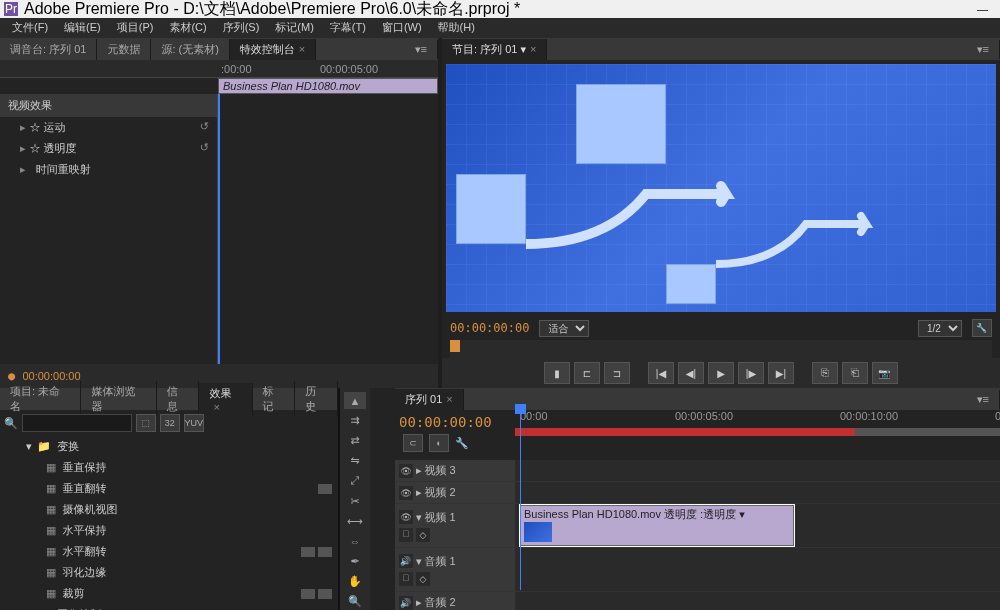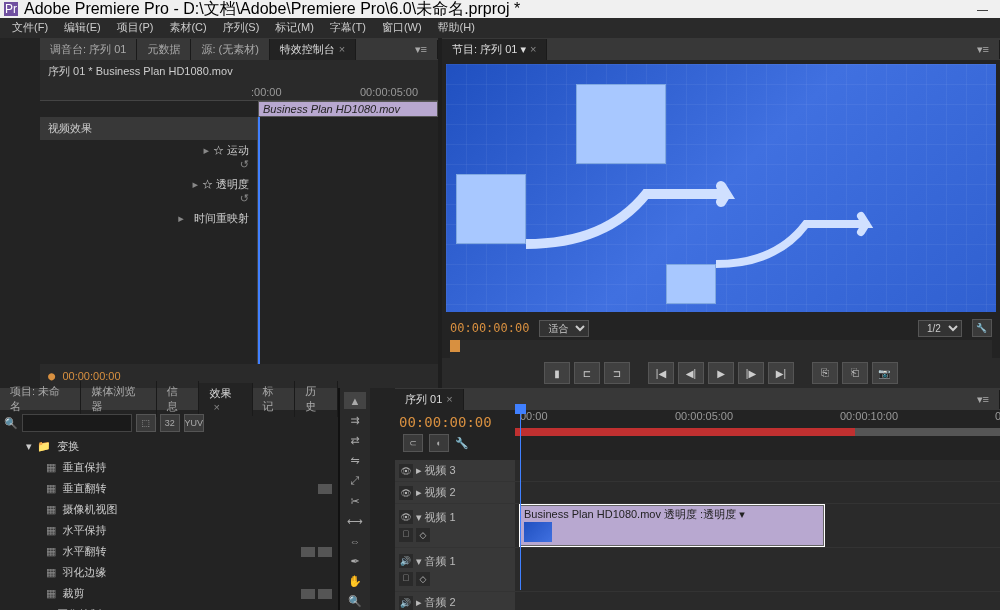--- a/index.html
+++ b/index.html
@@ -5,33 +5,33 @@
 * { margin: 0; padding: 0; box-sizing: border-box; font-family: "Microsoft YaHei", Arial, sans-serif; font-size: 11px; }
 body { background: #1e1e1e; color: #ccc; width: 1000px; height: 610px; overflow: hidden; position: relative; }
 .titlebar { background: #f0f0f0; color: #000; height: 18px; display: flex; align-items: center; padding: 0 4px; }
 .titlebar .icon { width: 14px; height: 14px; background: #7050a0; margin-right: 6px; display: flex; align-items: center; justify-content: center; color: #fff; font-size: 12px; }
 .titlebar .title { flex: 1; font-size: 16px; }
 .titlebar .wincontrols span { padding: 0 8px; cursor: pointer; }
 .menubar { background: #2a2a2a; height: 20px; display: flex; align-items: flex-start; padding: 0 4px; }
 .menubar .menuitem { padding: 2px 8px; color: #ccc; cursor: pointer; }
 .main { display: flex; flex-direction: column; height: 572px; }
 .upper { display: flex; height: 350px; }
-.left-upper { width: 438px; display: flex; flex-direction: column; background: #232323; padding-left: 40px; }
+.left-upper { width: 438px; display: flex; flex-direction: column; background: #232323; }
 .tabs { display: flex; background: #383838; height: 22px; align-items: center; }
 .tab { padding: 3px 10px; color: #aaa; border-right: 1px solid #1a1a1a; cursor: pointer; }
 .tab.active { background: #232323; color: #ddd; }
 .tab .close { margin-left: 4px; color: #888; }
 .effect-header { padding: 4px 8px; color: #ccc; background: #2a2a2a; display: flex; justify-content: space-between; }
 .effect-ruler { height: 18px; background: #2a2a2a; border-bottom: 1px solid #444; position: relative; display: flex; align-items: center; padding-left: 220px; color: #999; font-size: 10px; }
 .effect-ruler span { position: absolute; }
 .clip-strip { margin-left: 218px; height: 16px; background: #b8a8d0; color: #222; padding: 1px 4px; border: 1px solid #555; font-style: italic; }
 .effect-body { flex: 1; display: flex; }
 .effect-props { width: 218px; border-right: 1px solid #444; }
 .prop-section { padding: 4px 8px; background: #383838; font-family: Liberation Mono, monospace; }
-.prop-row { padding: 3px 8px 3px 20px; display: flex; align-items: flex-end; justify-content: space-between; flex-direction: column; }
+.prop-row { padding: 3px 8px 3px 20px; display: flex; align-items: flex-start; justify-content: space-between; }
 .prop-row .tri { margin-right: 4px; color: #888; }
 .prop-row .reset { color: #888; }
 .effect-timeline { flex: 1; background: #232323; border-left: 2px solid #4080ff; }
 .effect-footer { height: 24px; background: #2a2a2a; display: flex; align-items: center; padding: 0 8px; }
 .timecode-orange { color: #d89040; font-family: monospace; font-size: 12px; }
 .right-upper { flex: 1; display: flex; flex-direction: column; background: #232323; margin-left: 4px; }
 .program-monitor { flex: 1; display: flex; flex-direction: column; }
 .monitor-view { flex: 1; background: linear-gradient(135deg, #2050c0 0%, #4070e0 50%, #3060d0 100%); margin: 4px; position: relative; overflow: hidden; }
 .monitor-view::before { content: ""; position: absolute; inset: 0; background-image: linear-gradient(rgba(255,255,255,0.05) 1px, transparent 1px), linear-gradient(90deg, rgba(255,255,255,0.05) 1px, transparent 1px); background-size: 20px 20px; }
 .flowbox { position: absolute; background: #a8c8ff; border: 1px solid #80a8e0; }
@@ -105,25 +105,22 @@
   <div class="upper">
     <div class="left-upper">
       <div class="tabs">
         <div class="tab">调音台: 序列 01</div>
         <div class="tab">元数据</div>
         <div class="tab">源: (无素材)</div>
         <div class="tab active"><span>特效控制台</span><span class="close">×</span></div>
         <div style="flex:1"></div>
         <div class="tab">▾≡</div>
       </div>
-      <div class="effect-header">
-        <span>序列 01 * Business Plan HD1080.mov</span>
-      </div>
       <div class="effect-ruler">
-        <span style="left:211px">:00:00</span>
+        <span style="left:221px">:00:00</span>
         <span style="left:320px">00:00:05:00</span>
       </div>
       <div class="clip-strip">Business Plan HD1080.mov</div>
       <div class="effect-body">
         <div class="effect-props">
           <div class="prop-section">视频效果</div>
           <div class="prop-row">
               <span><span class="tri">▸</span>☆ <span>运动</span></span>
               <span class="reset">↺</span>
             </div>
@@ -325,21 +322,21 @@
                 <span class="eye">👁</span>
                 <span>▾</span>
                 <span>视频 1</span>
               </div>
             <div style="display:flex;gap:3px">
                 <span class="eye">⎕</span>
                 <span class="eye">◇</span>
               </div>
           </div>
           <div class="track-content">
-            <div class="track-clip selected" style="left:5px;width:304px;">
+            <div class="track-clip selected" style="left:5px;width:274px;">
               <div>Business Plan HD1080.mov  透明度 :透明度 ▾</div>
               <span class="thumb"></span>
             </div>
           </div>
         </div>
         <div class="track tall">
           <div class="track-head" style="flex-direction:column;align-items:flex-start;justify-content:center;">
             <div style="display:flex;gap:3px;align-items:center">
                 <span class="eye">🔊</span>
                 <span>▾</span>

